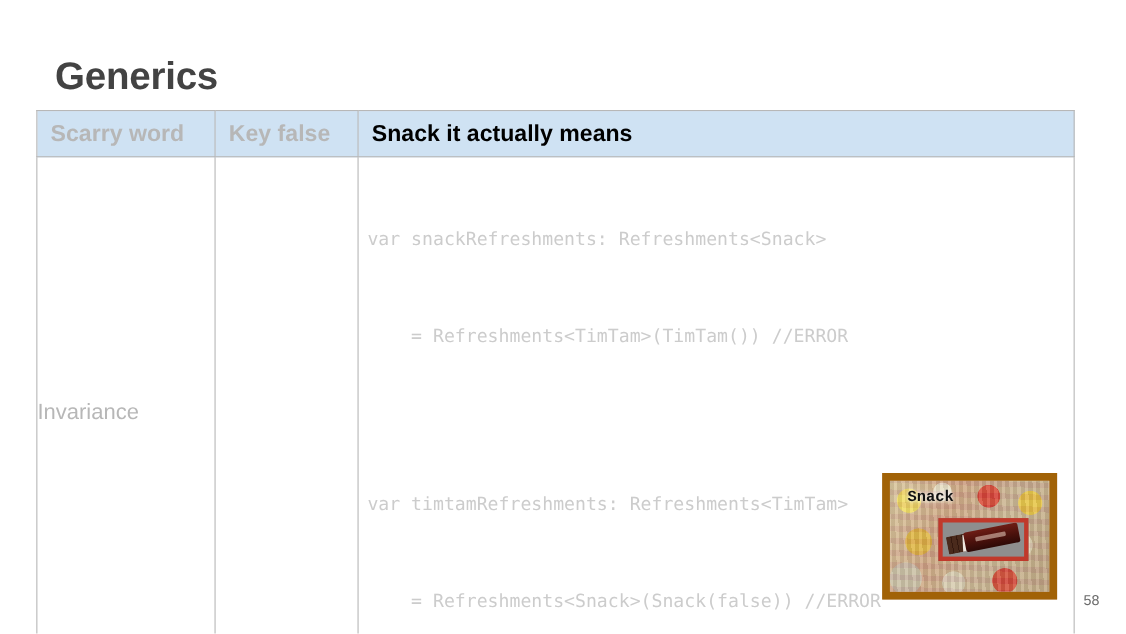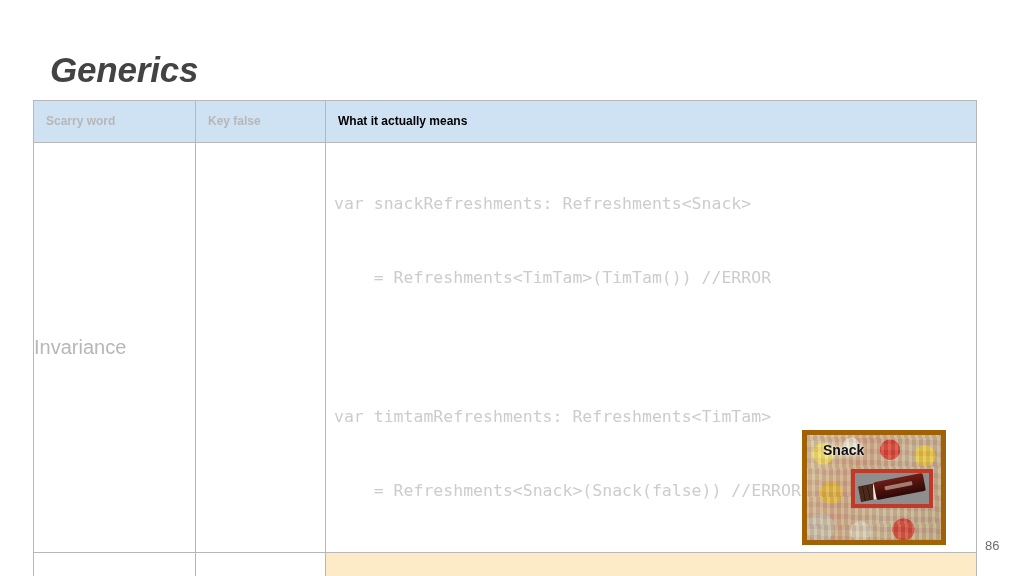--- a/index.html
+++ b/index.html
@@ -19,21 +19,20 @@
   .slide-title {
     position: absolute;
     left: 50px;
     top: 52px;
     font-size: 35px;
     font-weight: bold;
     color: #434343;
     letter-spacing: -0.2px;
     line-height: 1.05;
     white-space: nowrap;
-    font-style: italic;
   }
 
   
   .generics-table {
     position: absolute;
     left: 33px;
     top: 100px;
     width: 943px;
     border-collapse: collapse;
     table-layout: fixed;
@@ -51,21 +50,21 @@
   .col-means   { width: 651px; }
 
   
   .thead-row th {
     background: #cfe2f3;
     height: 41px;
   }
   .th-label {
     display: block;
     padding: 0 12px;
-    font-size: 12px;
+    font-size: 21px;
     font-weight: bold;
     color: #b7b7b7;
     line-height: 41px;
     white-space: nowrap;
   }
   .th-label.emph {
     color: #000000;
   }
 
   
@@ -88,36 +87,37 @@
   .code {
     font-family: "DejaVu Sans Mono", "Liberation Mono", monospace;
     font-size: 16.5px;
     line-height: 24.5px;
     white-space: pre;
     padding-left: 8px;
     color: #cccccc;
     letter-spacing: 0px;
   }
   .code .blank { display: block; height: 17px; }
-  .code .ln { display: block; }
+  .code .ln { display: block; margin-top: 14px; }
 
   
   .tok-dim   { color: #cccccc; }
 
   
   .thumb {
     position: absolute;
     left: 802px;
     top: 430px;
-    width: 144px;
+    width: 159px;
     height: 115px;
-    border: 5px solid #a16207;
+    border: 7px solid #a16207;
     box-sizing: border-box;
     overflow: hidden;
     background: #c8a88a;
+    font-family: Liberation Mono, monospace;
   }
   .thumb-photo {
     position: absolute;
     inset: 0;
     background:
       radial-gradient(circle at 12% 18%, #f2e06a 0 7%, transparent 7.5%),
       radial-gradient(circle at 33% 10%, #e8e2d0 0 6%, transparent 6.5%),
       radial-gradient(circle at 62% 14%, #d9453c 0 8%, transparent 8.5%),
       radial-gradient(circle at 88% 20%, #e8c84b 0 7%, transparent 7.5%),
       radial-gradient(circle at 18% 55%, #e0b84a 0 9%, transparent 9.5%),
@@ -228,21 +228,21 @@
   </colgroup>
   <thead>
     <tr class="thead-row">
       <th>
         <span class="th-label">Scarry word</span>
       </th>
       <th>
         <span class="th-label">Key false</span>
       </th>
       <th>
-        <span class="th-label emph">What it actually means</span>
+        <span class="th-label emph">Snack it actually means</span>
       </th>
     </tr>
   </thead>
   <tbody>
 
     <tr>
       <td class="cell-term">Invariance</td>
       <td class="cell-term"></td>
       <td class="cell-code">
         <div class="code">
@@ -276,13 +276,13 @@
   <div class="thumb-label">Snack</div>
   <div class="thumb-inset">
     <div class="bar-wrapper">
       <div class="bar-choc"></div>
       <div class="bar-foil"></div>
       <div class="bar-pack"></div>
     </div>
   </div>
 </div>
 
-<div class="page-number">86</div>
+<div class="page-number">58</div>
 
 </body></html>

